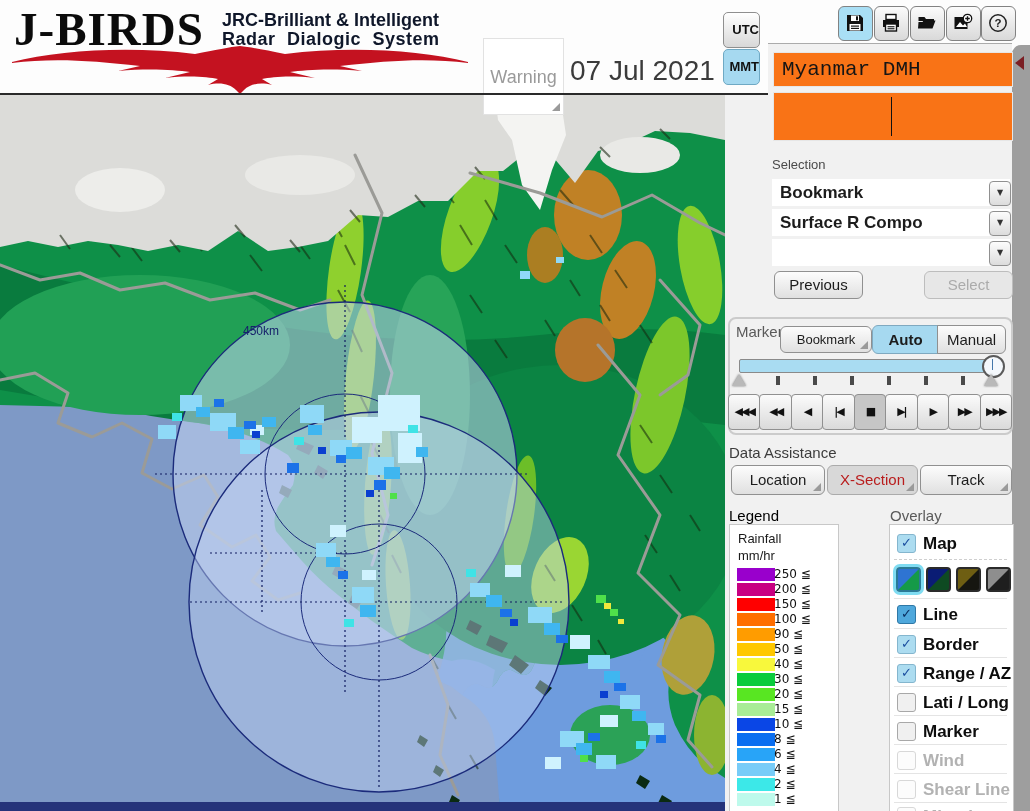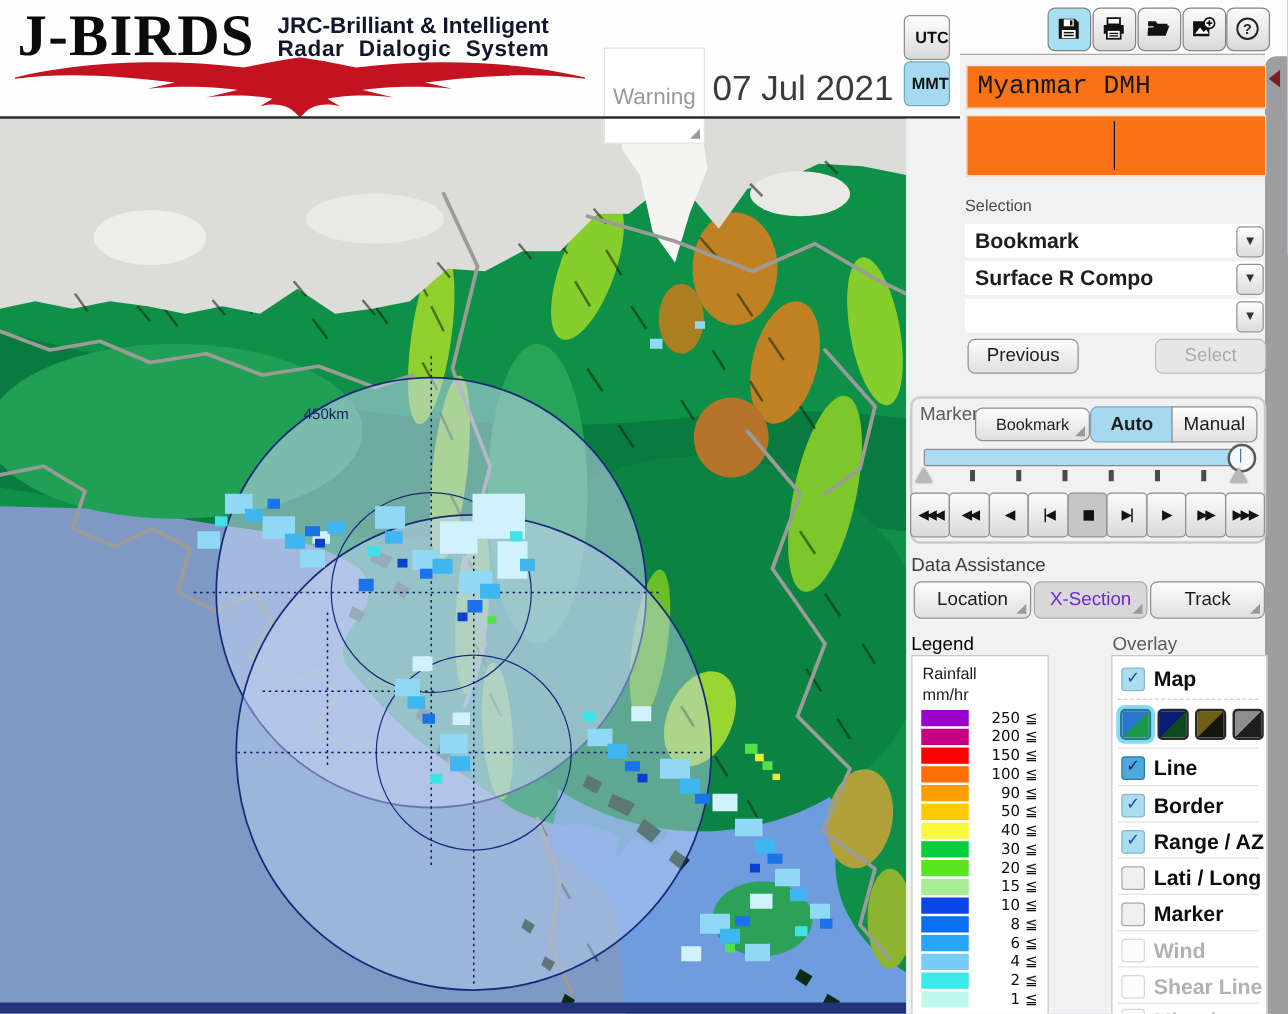--- a/index.html
+++ b/index.html
@@ -68,28 +68,28 @@
   .tick{top:376px;width:4px;height:9px;background:#4A4A4A;}
   #pb-row{left:728px;top:394px;width:283px;height:34px;display:flex;}
   .pbtn{flex:1;height:34px;border:1px solid #909090;border-radius:4px;margin-right:-1px;
         background:linear-gradient(#FBFBFB,#DADADA);text-align:center;line-height:34px;
         font-size:11px;font-weight:bold;letter-spacing:-2px;color:#111;
         font-family:"DejaVu Sans",sans-serif;overflow:hidden;}
   .pbtn.pressed{background:#C6C6C6;}
   #da-label{left:729px;top:444px;font-size:15px;color:#3C3C3C;}
   #loc-btn{left:731px;top:465px;width:92px;height:28px;line-height:28px;}
   #xsec-btn{left:827px;top:465px;width:89px;height:28px;line-height:28px;background:#D8D8D8;
-            border-color:#ABABAB;color:#6d28d9;}
+            border-color:#ABABAB;color:#b91c1c;}
   #track-btn{left:920px;top:465px;width:90px;height:28px;line-height:28px;}
   #legend-label{left:729px;top:507px;font-size:15px;color:#000000;}
   #overlay-label{left:890px;top:507px;font-size:15px;color:#5A5A5A;}
   #legend-box{left:729px;top:524px;width:108px;height:287px;background:#FFF;border:1px solid #C8C8C8;}
   #legend-box .unit{left:8px;font-size:13px;color:#1A1A1A;}
   .lrow-swatch{left:7px;width:38px;height:13px;}
-  .lrow-label{left:44px;width:56px;font-size:12px;color:#0F0F0F;text-align:right;
+  .lrow-label{left:44px;width:56px;font-size:12px;color:#0F0F0F;
               font-family:"DejaVu Sans",sans-serif;}
   #overlay-box{left:889px;top:524px;width:123px;height:287px;background:#FFF;border:1px solid #C8C8C8;}
   .orow-label{left:33px;font-size:17px;font-weight:bold;color:#0D0D0D;white-space:nowrap;}
   .orow-label.dis{color:#B2B2B2;}
   .cb{left:7px;width:17px;height:17px;border-radius:3px;background:#F0F0F0;border:1px solid #A8A8A8;
       text-align:center;line-height:16px;font-size:13px;font-weight:bold;
       font-family:"DejaVu Sans",sans-serif;color:transparent;}
   .cb.on{background:#ACDCF0;border-color:#84B6CE;color:#1B4FA0;}
   .cb.on.dark{background:#4FA8DC;border-color:#2F78A6;color:#0A2E60;}
   .cb.dis{background:#FCFCFC;border-color:#D8D8D8;}

